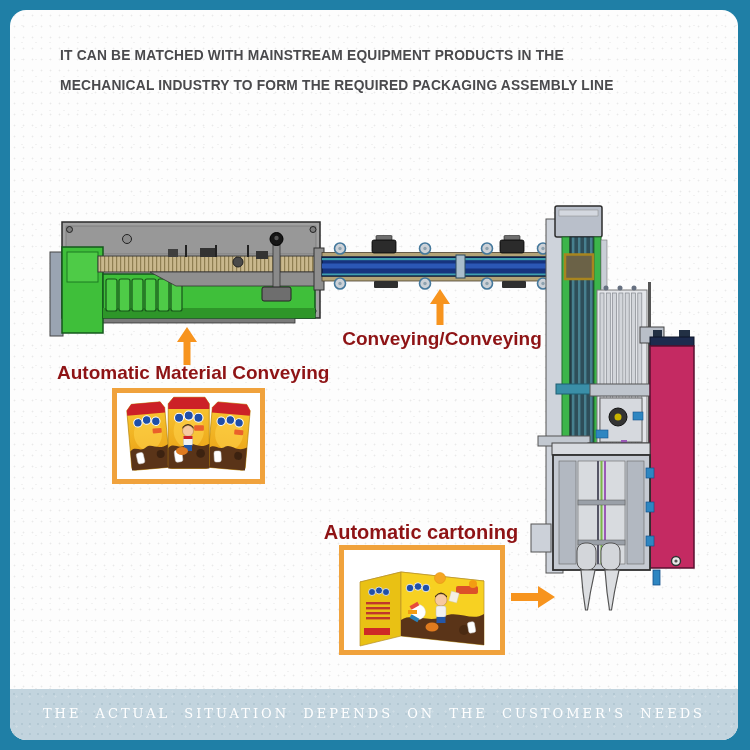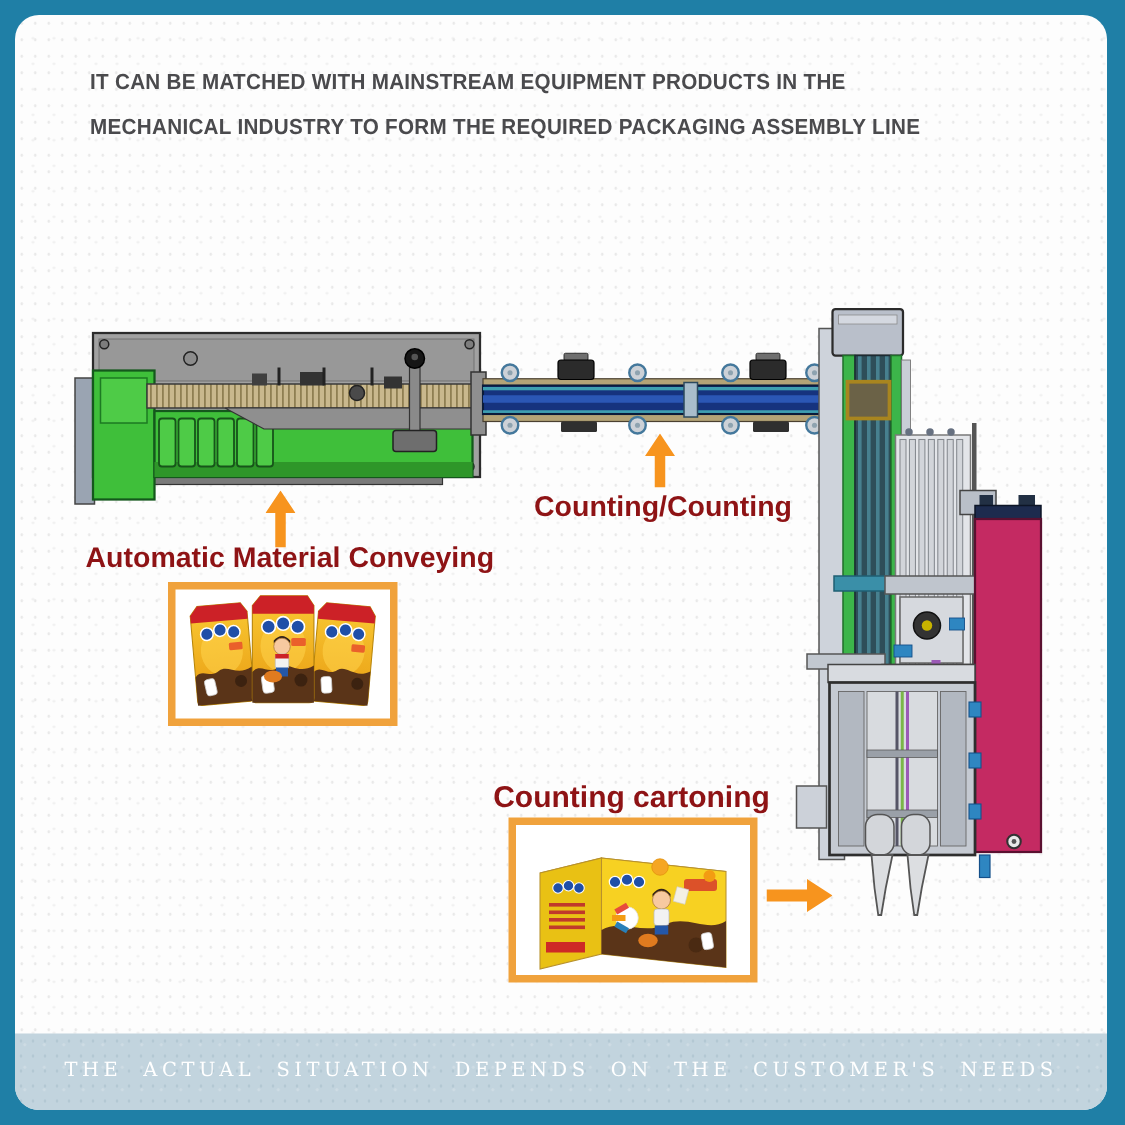--- a/index.html
+++ b/index.html
@@ -219,22 +219,22 @@
         <polygon points="10,0 0,15 6.5,15 6.5,36 13.5,36 13.5,15 20,15" fill="currentColor"></polygon>
       </svg>
   </div>
   <div class="arrow" style="left:501px;top:576px;">
     <svg width="44" height="22" viewBox="0 0 44 22">
         <polygon points="44,11 27,0 27,7 0,7 0,15 27,15 27,22" fill="currentColor"></polygon>
       </svg>
   </div>
 
   <div class="lbl" style="left:47px;top:352px;width:272px;">Automatic Material Conveying</div>
-  <div class="lbl" style="left:321px;top:318px;width:222px;">Counting/Counting</div>
-  <div class="lbl big" style="left:310px;top:511px;width:202px;">Counting cartoning</div>
+  <div class="lbl" style="left:321px;top:318px;width:222px;">Conveying/Conveying</div>
+  <div class="lbl big" style="left:310px;top:511px;width:202px;">Automatic cartoning</div>
 
   <div class="imgframe" style="left:102px;top:378px;width:153px;height:96px;">
     <svg width="143" height="86" viewBox="0 0 143 86">
       <defs>
         <linearGradient id="goldg" x1="0" y1="0" x2="0" y2="1">
           <stop offset="0" stop-color="#f9c933"></stop>
             <stop offset="1" stop-color="#e89b12"></stop>
         </linearGradient>
         <g id="bag">
           <path d="M3,9 L8,3 L37,3 L41,9 L41,66 Q41,69 38,69 L6,69 Q3,69 3,66 Z" fill="url(#goldg)" stroke="#b8860b" stroke-width="0.7"></path>

